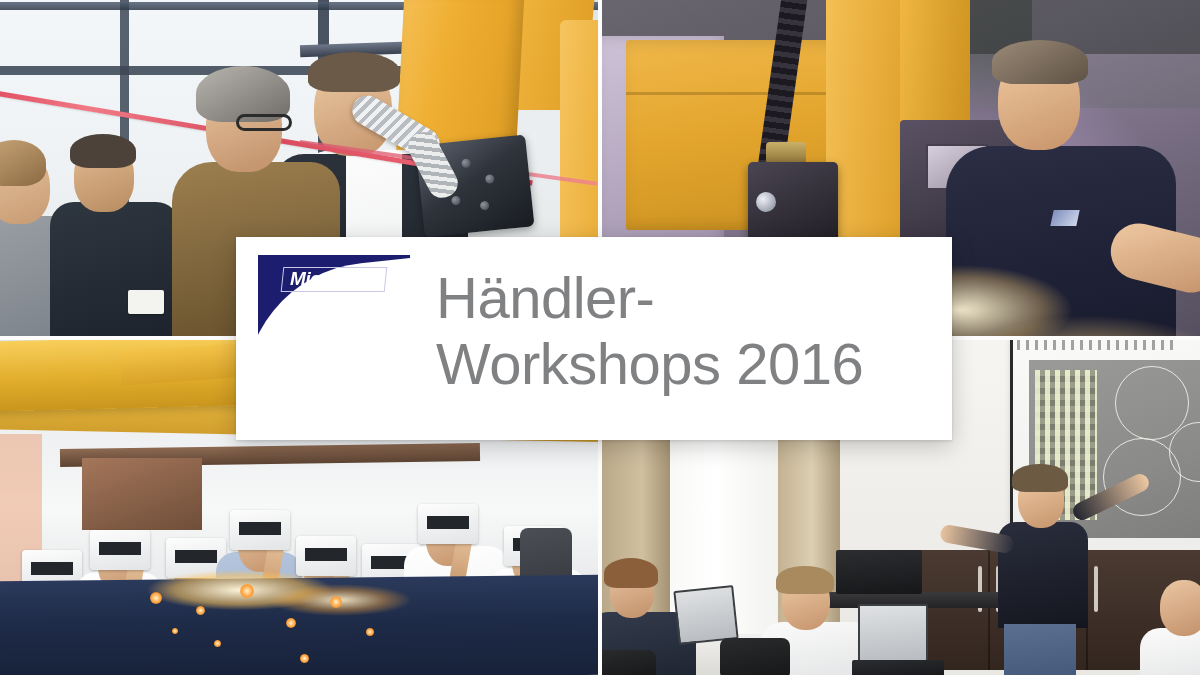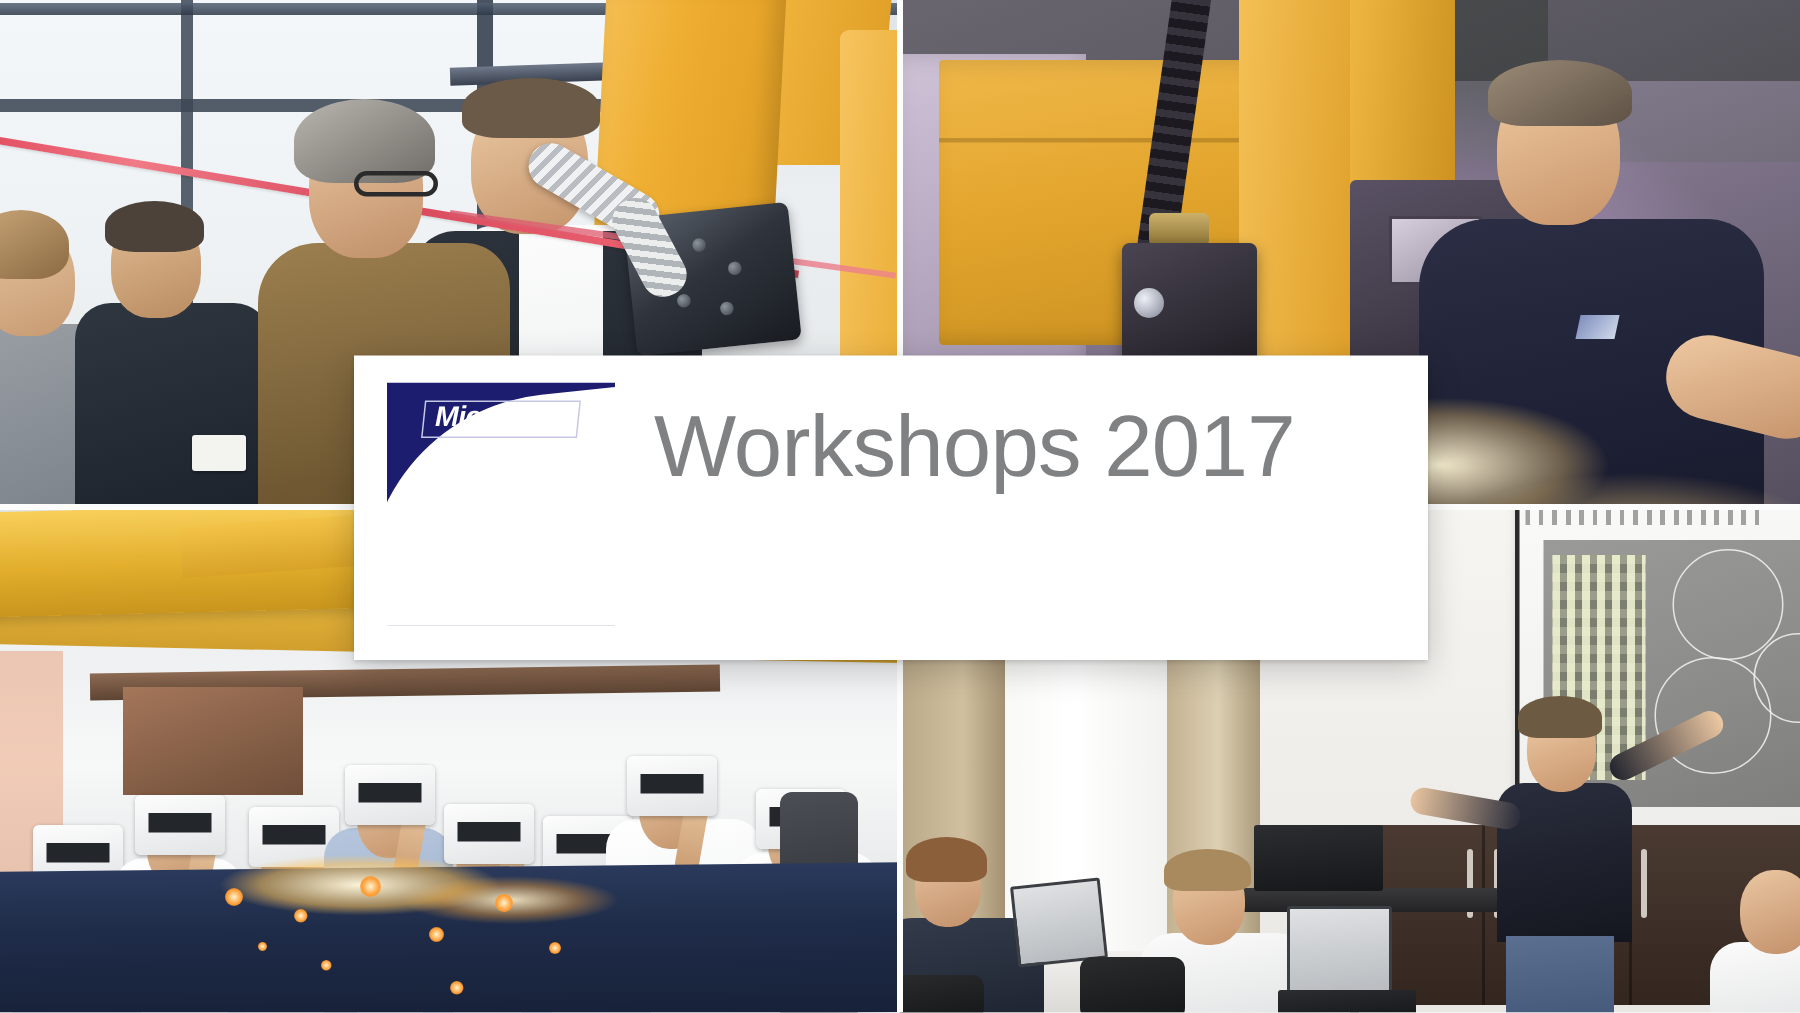--- a/index.html
+++ b/index.html
@@ -534,18 +534,19 @@
         <div class="logo-line1">
           <span>MicroStep</span>
         </div>
         <div class="logo-line2">
           <span>Academy</span><span class="logo-reg">®</span>
         </div>
       </div>
     </div>
 
     <h1 class="title">
-      <span class="l2">Workshops 2017</span>
+      <span class="l1">Händler-</span>
+      <span class="l2">Workshops 2016</span>
     </h1>
 
   </div>
 
 </div>
 
 </body></html>

